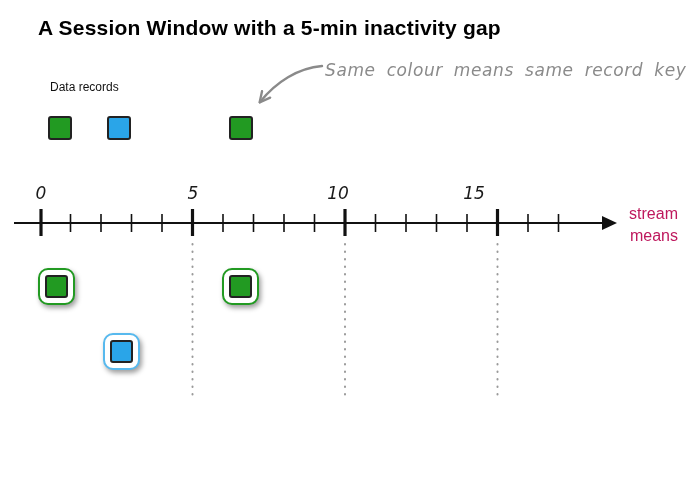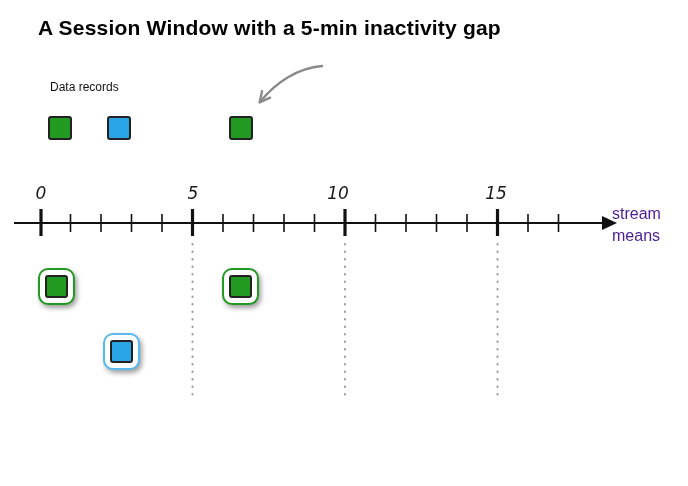--- a/index.html
+++ b/index.html
@@ -43,29 +43,29 @@
     font-family: "DejaVu Sans", sans-serif;
     font-style: italic;
     font-size: 17px;
     color: #1a1a1a;
     top: 183px;
     transform: translateX(-50%);
   }
   .tl-0  { left: 41px; }
   .tl-5  { left: 193px; }
   .tl-10 { left: 338px; }
-  .tl-15 { left: 496px; }
+  .tl-15 { left: 474px; }
 
   .axis-caption {
     left: 612px; top: 203px;
     width: 66px;
     font-size: 16px;
-    color: #4c1d95;
+    color: #be185d;
     line-height: 1.35;
-    text-align: left;
+    text-align: right;
   }
 
   .record-square {
     width: 20px; height: 20px;
     border: 2px solid #222222;
     border-radius: 3px;
     box-sizing: content-box;
   }
   .sq-green { background: var(--color-green, #229a22); }
   .sq-blue  { background: var(--color-blue, #2aa5e8); }
@@ -143,20 +143,21 @@
     <path d="M 206 456 C 178 457, 148 442, 134 414" fill="none" stroke="#8a8a8a" stroke-width="2.4" stroke-linecap="round" marker-end="url(#arrowhead-open)"></path>
   </svg>
 
   <div class="abs title">A Session Window with a 5-min inactivity gap</div>
 
   <div class="abs legend-label">Data records</div>
   <div class="abs record-square sq-green rec-1"></div>
   <div class="abs record-square sq-blue rec-2"></div>
   <div class="abs record-square sq-green rec-3"></div>
 
+  <div class="abs handwriting note-top">Same colour means same record key</div>
 
   <div class="abs tick-label tl-0">0</div>
   <div class="abs tick-label tl-5">5</div>
   <div class="abs tick-label tl-10">10</div>
   <div class="abs tick-label tl-15">15</div>
 
   <div class="abs axis-caption">
     <div>stream</div>
     <div>means</div>
   </div>

